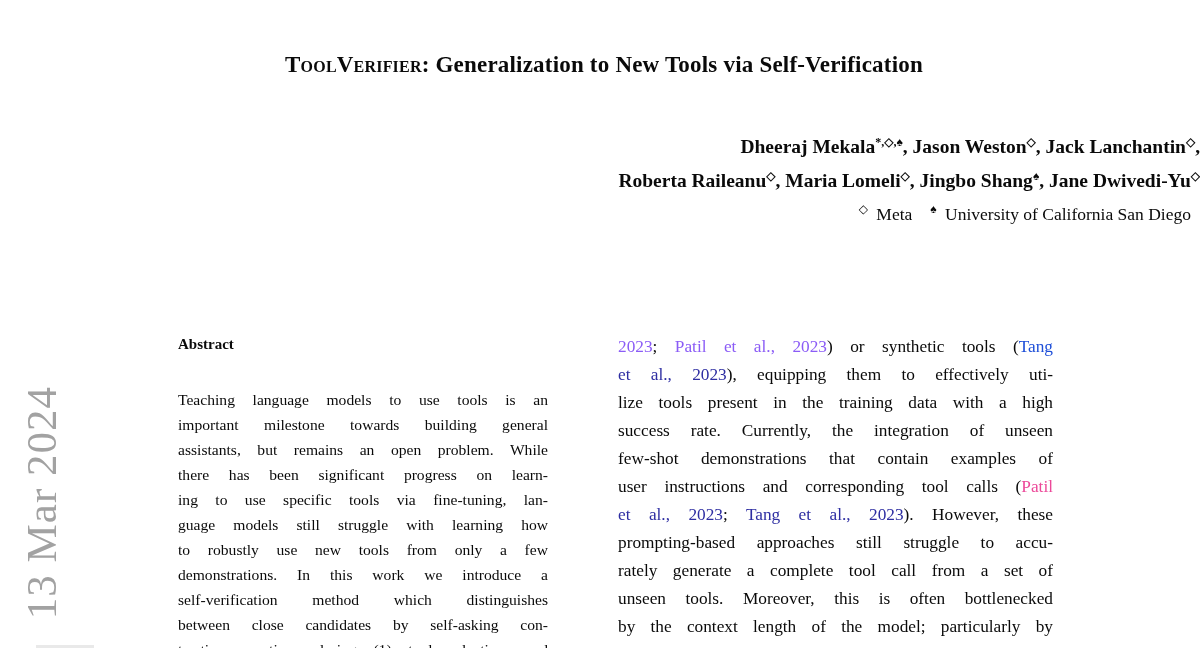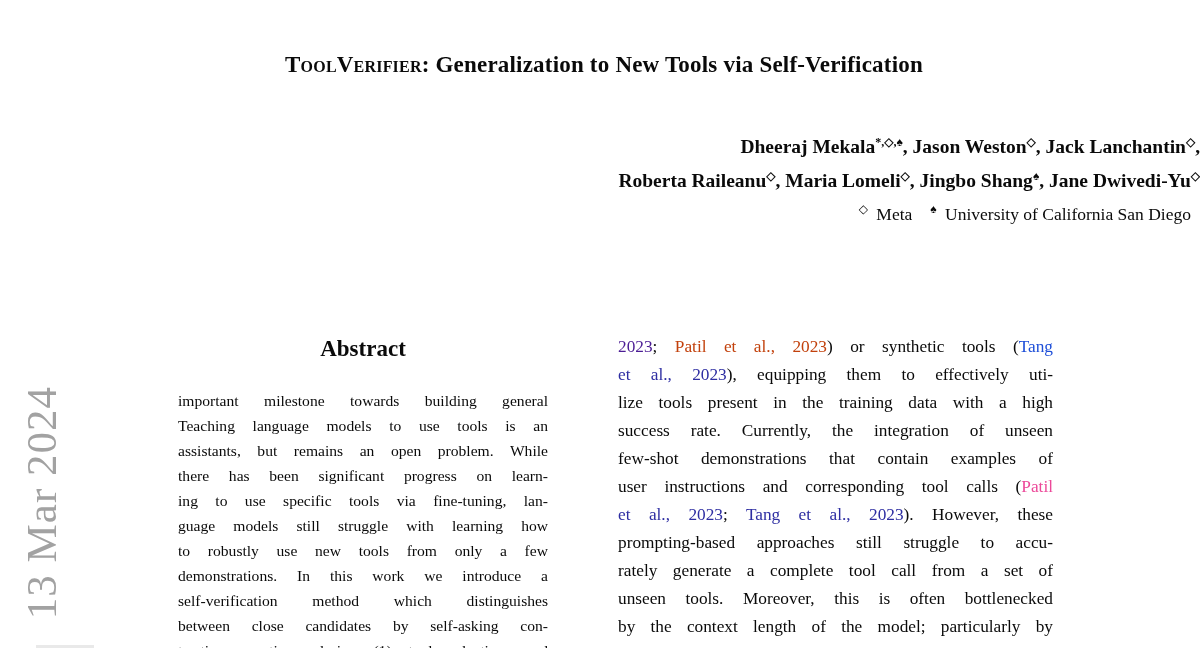--- a/index.html
+++ b/index.html
@@ -71,24 +71,24 @@
   }
   .affil-group { margin: 0 9px; }
   .affil-group sup { font-weight: normal; margin-right: 4px; }
   .abstract-col {
     position: absolute;
     left: 178px;
     top: 336px;
     width: 370px;
   }
   .abstract-heading {
-    text-align: center;
-    font-size: 23px;
+    text-align: left;
+    font-size: 15px;
     font-weight: bold;
-    margin-bottom: 26px;
+    margin-bottom: 34px;
   }
   .abstract-body .jline {
     font-size: 15.6px;
     line-height: 25px;
     height: 25px;
   }
   .right-col {
     position: absolute;
     left: 618px;
     top: 333px;
@@ -119,36 +119,36 @@
 
   <div class="authors">
     <div class="author-line" id="author-line-1"><span>Dheeraj Mekala</span><sup>*,◇,♠</sup>, <span>Jason Weston</span><sup>◇</sup>, <span>Jack Lanchantin</span><sup>◇</sup>,</div>
     <div class="author-line" id="author-line-2"><span>Roberta Raileanu</span><sup>◇</sup>, <span>Maria Lomeli</span><sup>◇</sup>, <span>Jingbo Shang</span><sup>♠</sup>, <span>Jane Dwivedi-Yu</span><sup>◇</sup></div>
     <div class="affil-line" id="affil-line"><span class="affil-group"><sup>◇</sup> Meta</span><span class="affil-group"><sup>♠</sup> University of California San Diego</span></div>
   </div>
 
   <div class="abstract-col">
     <div class="abstract-heading">Abstract</div>
     <div class="abstract-body" id="abstract-body">
+        <div class="jline">Teaching language models to use tools is an</div>
         <div class="jline">important milestone towards building general</div>
-        <div class="jline">Teaching language models to use tools is an</div>
         <div class="jline">assistants, but remains an open problem. While</div>
         <div class="jline">there has been significant progress on learn-</div>
         <div class="jline">ing to use specific tools via fine-tuning, lan-</div>
         <div class="jline">guage models still struggle with learning how</div>
         <div class="jline">to robustly use new tools from only a few</div>
         <div class="jline">demonstrations. In this work we introduce a</div>
         <div class="jline">self-verification method which distinguishes</div>
         <div class="jline">between close candidates by self-asking con-</div>
         <div class="jline">trastive questions during (1) tool selection; and</div>
       </div>
   </div>
 
   <div class="right-col" id="right-col">
-      <div class="jline"><span class="cite" style="color: #4c1d95;">2023</span>; <span class="cite" style="color: #c2410c;">Patil et al., 2023</span>) or synthetic tools (<span class="cite" style="color: #1d4ed8;">Tang</span></div>
+      <div class="jline"><span class="cite" style="color: #8b5cf6;">2023</span>; <span class="cite" style="color: #8b5cf6;">Patil et al., 2023</span>) or synthetic tools (<span class="cite" style="color: #1d4ed8;">Tang</span></div>
       <div class="jline"><span class="cite" style="color: rgb(46, 46, 162);">et al., 2023</span>), equipping them to effectively uti-</div>
       <div class="jline">lize tools present in the training data with a high</div>
       <div class="jline">success rate. Currently, the integration of unseen</div>
       <div class="jline">few-shot demonstrations that contain examples of</div>
       <div class="jline">user instructions and corresponding tool calls (<span class="cite" style="color: #ec4899;">Patil</span></div>
       <div class="jline"><span class="cite" style="color: rgb(46, 46, 162);">et al., 2023</span>; <span class="cite" style="color: rgb(46, 46, 162);">Tang et al., 2023</span>). However, these</div>
       <div class="jline">prompting-based approaches still struggle to accu-</div>
       <div class="jline">rately generate a complete tool call from a set of</div>
       <div class="jline">unseen tools. Moreover, this is often bottlenecked</div>
       <div class="jline">by the context length of the model; particularly by</div>

